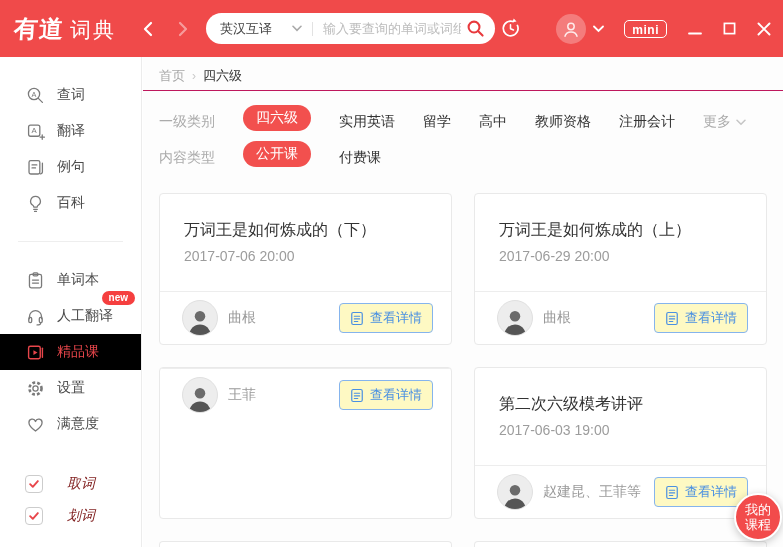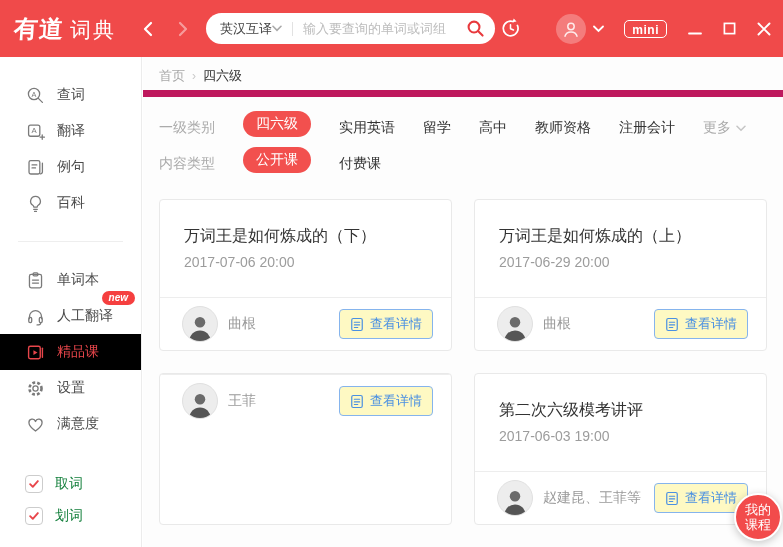--- a/index.html
+++ b/index.html
@@ -12,21 +12,21 @@
             display:flex; align-items:center; padding:0 12px 0 14px; }
   .logo { display:flex; align-items:baseline; color:#fff; white-space:nowrap; }
   .logo-primary { font-size:24px; font-weight:800; letter-spacing:1px; transform:skewX(-4deg); display:inline-block; }
   .logo-secondary { font-size:21px; font-weight:400; margin-left:6px; letter-spacing:2px; }
   .nav-arrows { display:flex; align-items:center; margin-left:26px; gap:24px; }
   .arrow { width:12px; height:18px; display:flex; align-items:center; cursor:pointer; }
   .arrow svg { stroke:#fff; }
   .arrow.disabled svg { stroke:rgba(255,255,255,.45); }
   .search-pill { margin-left:16px; width:312px; height:31px; background:#fff; border-radius:16px;
                  display:flex; align-items:center; padding:0 6px 0 14px; }
-  .dict-select { display:flex; align-items:center; gap:0; cursor:pointer; }
+  .dict-select { display:flex; align-items:center; gap:20px; cursor:pointer; }
   .dict-label { font-size:13px; color:#444; }
   .pill-divider { width:1px; height:14px; background:#e2e2e2; margin:0 10px; }
   .search-input { flex:1; border:none; outline:none; font-size:13px; color:#333; min-width:0;
                   font-family:"Liberation Sans", sans-serif; background:transparent; }
   .search-input::placeholder { color:#bdbdbd; }
   .search-btn { width:28px; height:28px; display:flex; align-items:center; justify-content:center; cursor:pointer; }
   .header-right { margin-left:auto; display:flex; align-items:center; }
   .hbtn { display:flex; align-items:center; justify-content:center; cursor:pointer; }
   .history-btn { margin-left:4px; }
   .avatar-wrap { margin-left:34px; width:30px; height:30px; border-radius:50%;
@@ -39,30 +39,30 @@
   
   .sidebar { position:absolute; top:57px; left:0; width:142px; bottom:0; background:#fff;
              border-right:1px solid #ececec; padding-top:20px; }
   .side-item { height:36px; display:flex; align-items:center; padding-left:25px; gap:12px;
                font-size:14px; color:#4a4a4a; cursor:pointer; position:relative; }
   .side-item .icon { width:20px; height:20px; display:flex; align-items:center; justify-content:center; color:#7a7a7a; }
   .side-item.active { background:#000000; color:#e8464b; }
   .side-item.active .icon { color:#e8464b; }
   .side-divider { border:none; border-top:1px solid #eee; margin:20px 18px; }
   .badge-new { position:absolute; top:-7px; right:6px; background:#f53f3f; color:#fff; font-size:10px;
-               font-style:italic; font-weight:700; padding:1px 7px 2px; border-radius:9px; }
+               font-weight:700; padding:1px 7px 2px; border-radius:9px; }
   .toggles { margin-top:26px; }
-  .toggle-row { height:32px; display:flex; align-items:center; padding-left:25px; gap:12px;
-                font-size:14px; color:#15803d; cursor:pointer; }
+  .toggle-row { height:32px; display:flex; align-items:center; padding-left:25px; gap:24px;
+                font-size:14px; color:#7f1d1d; cursor:pointer;font-style:italic; }
   .checkbox { width:18px; height:18px; border:1px solid #ccc; border-radius:4px; display:flex;
               align-items:center; justify-content:center; background:#fff; }
 
   
   .main { position:absolute; top:57px; left:143px; right:0; bottom:0; background:#fdfdfd; overflow:hidden; }
-  .breadcrumb { padding:10px 16px 5px; font-size:13px; border-bottom:7px solid #be185d;
+  .breadcrumb { padding:10px 16px 5px; font-size:13px; border-bottom:1px solid #be185d;
                 display:flex; align-items:center; gap:7px; }
   .bc-home { color:#a8a8a8; cursor:pointer; }
   .bc-sep { color:#c9c9c9; font-size:12px; }
   .bc-current { color:#333; }
   .filters { padding:12px 16px 0; }
   .filter-row { display:flex; align-items:flex-end; height:28px; margin-bottom:8px; gap:28px; font-size:14px; }
   .filter-label { color:#ababab; }
   .filter-opt { color:#333; cursor:pointer; white-space:nowrap; }
   .filter-opt.selected { background:#f2504e; color:#fff; border-radius:15px; padding:4px 13px; }
   .filter-more { color:#ababab; display:flex; align-items:center; gap:5px; cursor:pointer; }

